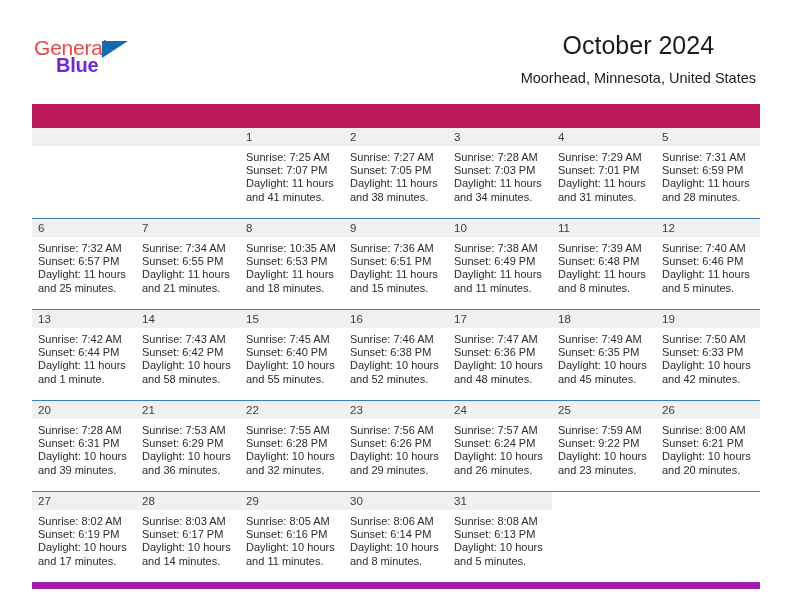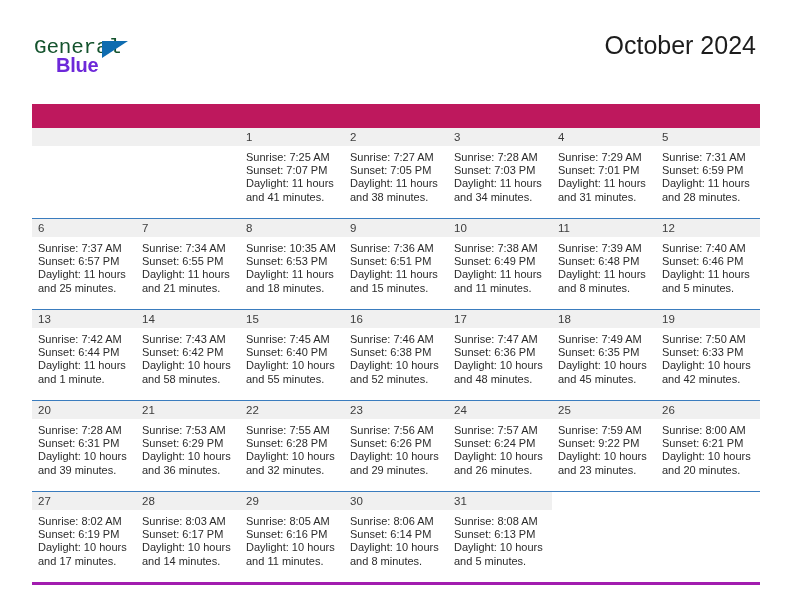--- a/index.html
+++ b/index.html
@@ -35,22 +35,22 @@
     top: 36px;
     width: 140px;
     height: 50px;
   }
   .brand-general {
     position: absolute;
     left: 0;
     top: 0;
     font-size: 21px;
     letter-spacing: -0.2px;
-    color: #14532d;
-    font-family: Liberation Mono, monospace;
+    color: #ef4444;
+    font-family: Liberation Sans, sans-serif;
   }
   .brand-blue {
     position: absolute;
     left: 22px;
     top: 18px;
     font-size: 20px;
     letter-spacing: -0.2px;
     color: #6d28d9;
     font-family: "Liberation Sans", sans-serif;
     font-weight: bold;
@@ -108,21 +108,21 @@
     padding-left: 6px;
     white-space: nowrap;
     overflow: hidden;
   }
   .week-row {
     display: flex;
     height: 90px;
     border-bottom: 1px solid #3a7cbe;
   }
   .week-row:last-child {
-    border-bottom: 3px solid #a21caf;
+    border-bottom: 7px solid #a21caf;
     justify-content: space-between;
   }
   .day-cell {
     flex: 1 1 0;
     box-sizing: border-box;
     position: relative;
     background: #ffffff;
     overflow: hidden;
   }
   .day-cell .daynum-strip {
@@ -159,20 +159,21 @@
   <div class="header">
 
     <div class="brand">
       <span class="brand-general">General</span>
       <span class="brand-triangle"></span>
       <span class="brand-blue">Blue</span>
     </div>
 
     <div class="title-block">
       <div class="month-title">October 2024</div>
+      <div class="location">Moorhead, Minnesota, United States</div>
     </div>
 
   </div>
 
   <div class="calendar">
     <div class="weekday-row" id="weekday-row">
         <div class="weekday">Sunday</div>
         <div class="weekday">Monday</div>
         <div class="weekday">Tuesday</div>
         <div class="weekday">Thursday</div>
@@ -237,21 +238,21 @@
               <div>Daylight: 11 hours</div>
               <div>and 28 minutes.</div>
             </div>
           </div>
         </div>
         <div class="week-row">
           <div class="day-cell">
             <div class="daynum-strip"></div>
             <div class="daynum">6</div>
             <div class="day-info">
-              <div>Sunrise: 7:37 AM</div>
+              <div>Sunrise: 7:32 AM</div>
               <div>Sunset: 6:57 PM</div>
               <div>Daylight: 11 hours</div>
               <div>and 25 minutes.</div>
             </div>
           </div>
           <div class="day-cell">
             <div class="daynum-strip"></div>
             <div class="daynum">7</div>
             <div class="day-info">
               <div>Sunrise: 7:34 AM</div>

